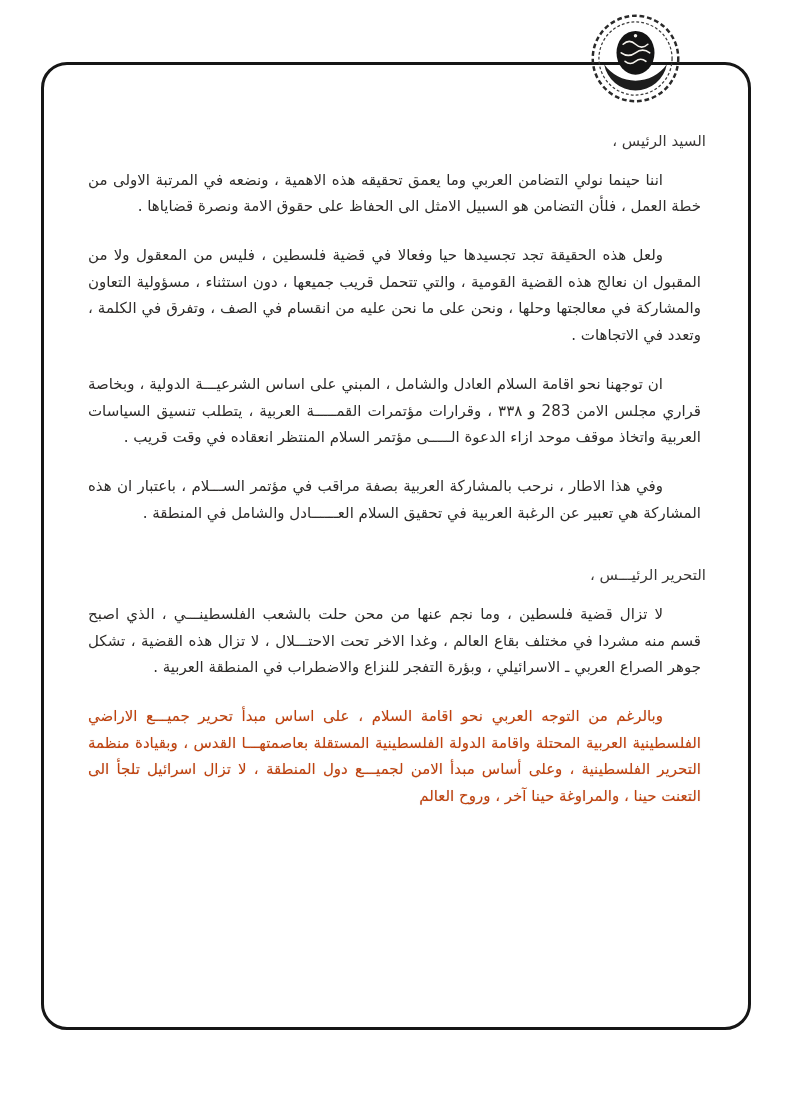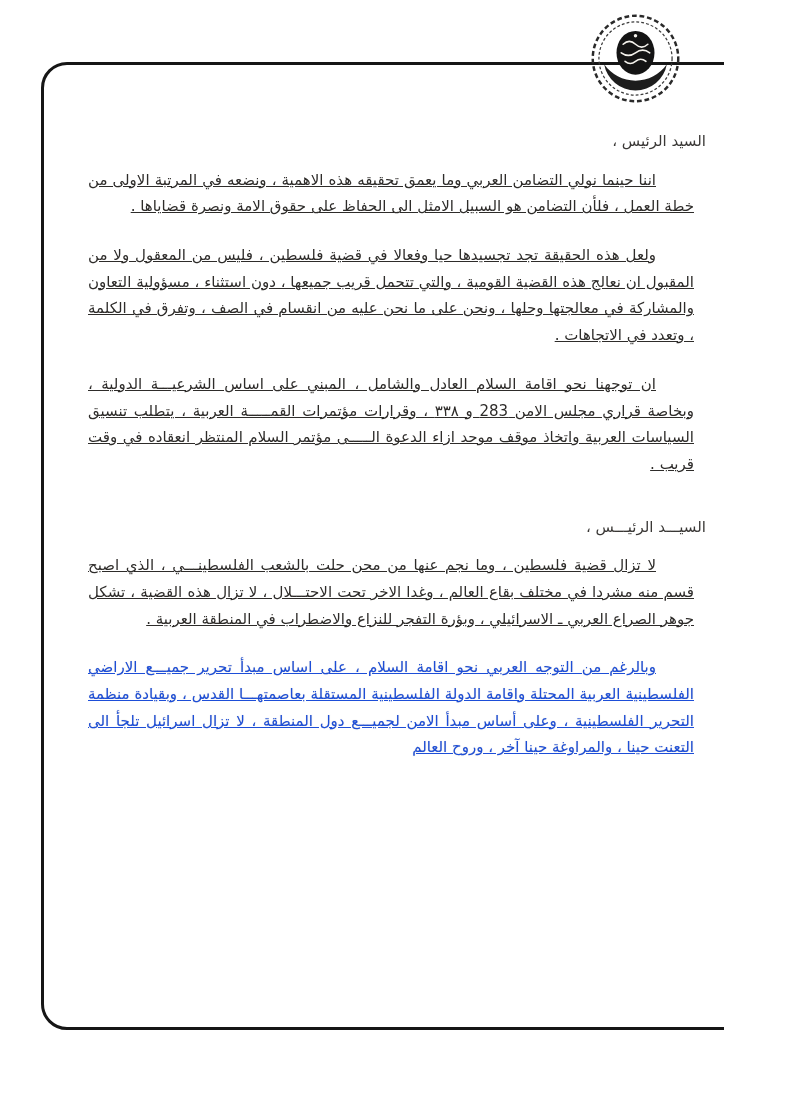--- a/index.html
+++ b/index.html
@@ -7,20 +7,21 @@
     padding: 0;
     background: #ffffff;
   }
   .page {
     position: relative;
     width: 724px;
     height: 1103px;
     background: #ffffff;
     overflow: hidden;
     font-family: "DejaVu Sans", sans-serif;
+    padding-left: 42px;
   }
   .frame {
     position: absolute;
     left: 41px;
     top: 62px;
     width: 710px;
     height: 968px;
     box-sizing: border-box;
     border: 3px solid #161616;
     border-radius: 26px;
@@ -48,26 +49,25 @@
     letter-spacing: 0.2px;
     z-index: 2;
   }
   .salutation {
     margin: 0 0 12px 0;
     text-indent: 0;
     text-align: right;
     color: #3a3836;
   }
   .para {
-    margin: 0 12px 22px 0;
+    margin: 0 5px 22px 0;
     text-indent: 38px;
-    text-decoration: underline;
   }
   .para.faded {
-    color: #1d4ed8;
+    color: #c2410c;
     text-shadow: 0 0 1px rgba(164,161,156,0.55);
   }
   .spacer-l { height: 14px; }
 </style>
 </head>
 <body>
 
 <div class="page">
 
   <div class="frame"></div>
@@ -86,19 +86,20 @@
                M39 53 q 5.5 4.5 11 0 q 5.5 -4.5 11 0" stroke="#f4f2ec" stroke-width="1.7" fill="none" stroke-linecap="round"></path>
       <circle cx="50" cy="26" r="1.8" fill="#f4f2ec"></circle>
     </svg>
   </div>
 
   <div class="content">
     <p class="salutation">السيد الرئيس ،</p>
     <p class="para">اننا حينما نولي التضامن العربي وما يعمق تحقيقه هذه الاهمية ، ونضعه في المرتبة الاولى من خطة العمل ، فلأن التضامن هو السبيل الامثل الى الحفاظ على حقوق الامة ونصرة قضاياها .</p>
     <p class="para">ولعل هذه الحقيقة تجد تجسيدها حيا وفعالا في قضية فلسطين ، فليس من المعقول ولا من المقبول ان نعالج هذه القضية القومية ، والتي تتحمل قريب جميعها ، دون استثناء ، مسؤولية التعاون والمشاركة في معالجتها وحلها ، ونحن على ما نحن عليه من انقسام في الصف ، وتفرق في الكلمة ، وتعدد في الاتجاهات .</p>
     <p class="para">ان توجهنا نحو اقامة السلام العادل والشامل ، المبني على اساس الشرعيـــة الدولية ، وبخاصة قراري مجلس الامن 283 و ٣٣٨ ، وقرارات مؤتمرات القمـــــة العربية ، يتطلب تنسيق السياسات العربية واتخاذ موقف موحد ازاء الدعوة الـــــى مؤتمر السلام المنتظر انعقاده في وقت قريب .</p>
+    <p class="para">وفي هذا الاطار ، نرحب بالمشاركة العربية بصفة مراقب في مؤتمر الســـلام ، باعتبار ان هذه المشاركة هي تعبير عن الرغبة العربية في تحقيق السلام العــــــادل والشامل في المنطقة .</p>
     <div class="spacer-l"></div>
-    <p class="salutation">السيـــد الرئيـــس ،</p>
+    <p class="salutation">التحرير الرئيـــس ،</p>
     <p class="para">لا تزال قضية فلسطين ، وما نجم عنها من محن حلت بالشعب الفلسطينـــي ، الذي اصبح قسم منه مشردا في مختلف بقاع العالم ، وغدا الاخر تحت الاحتـــلال ، لا تزال هذه القضية ، تشكل جوهر الصراع العربي ـ الاسرائيلي ، وبؤرة التفجر للنزاع والاضطراب في المنطقة العربية .</p>
     <p class="para faded">وبالرغم من التوجه العربي نحو اقامة السلام ، على اساس مبدأ تحرير جميـــع الاراضي الفلسطينية العربية المحتلة واقامة الدولة الفلسطينية المستقلة بعاصمتهـــا القدس ، وبقيادة منظمة التحرير الفلسطينية ، وعلى أساس مبدأ الامن لجميـــع دول المنطقة ، لا تزال اسرائيل تلجأ الى التعنت حينا ، والمراوغة حينا آخر ، وروح العالم</p>
   </div>
 
 </div>
 
 </body></html>

